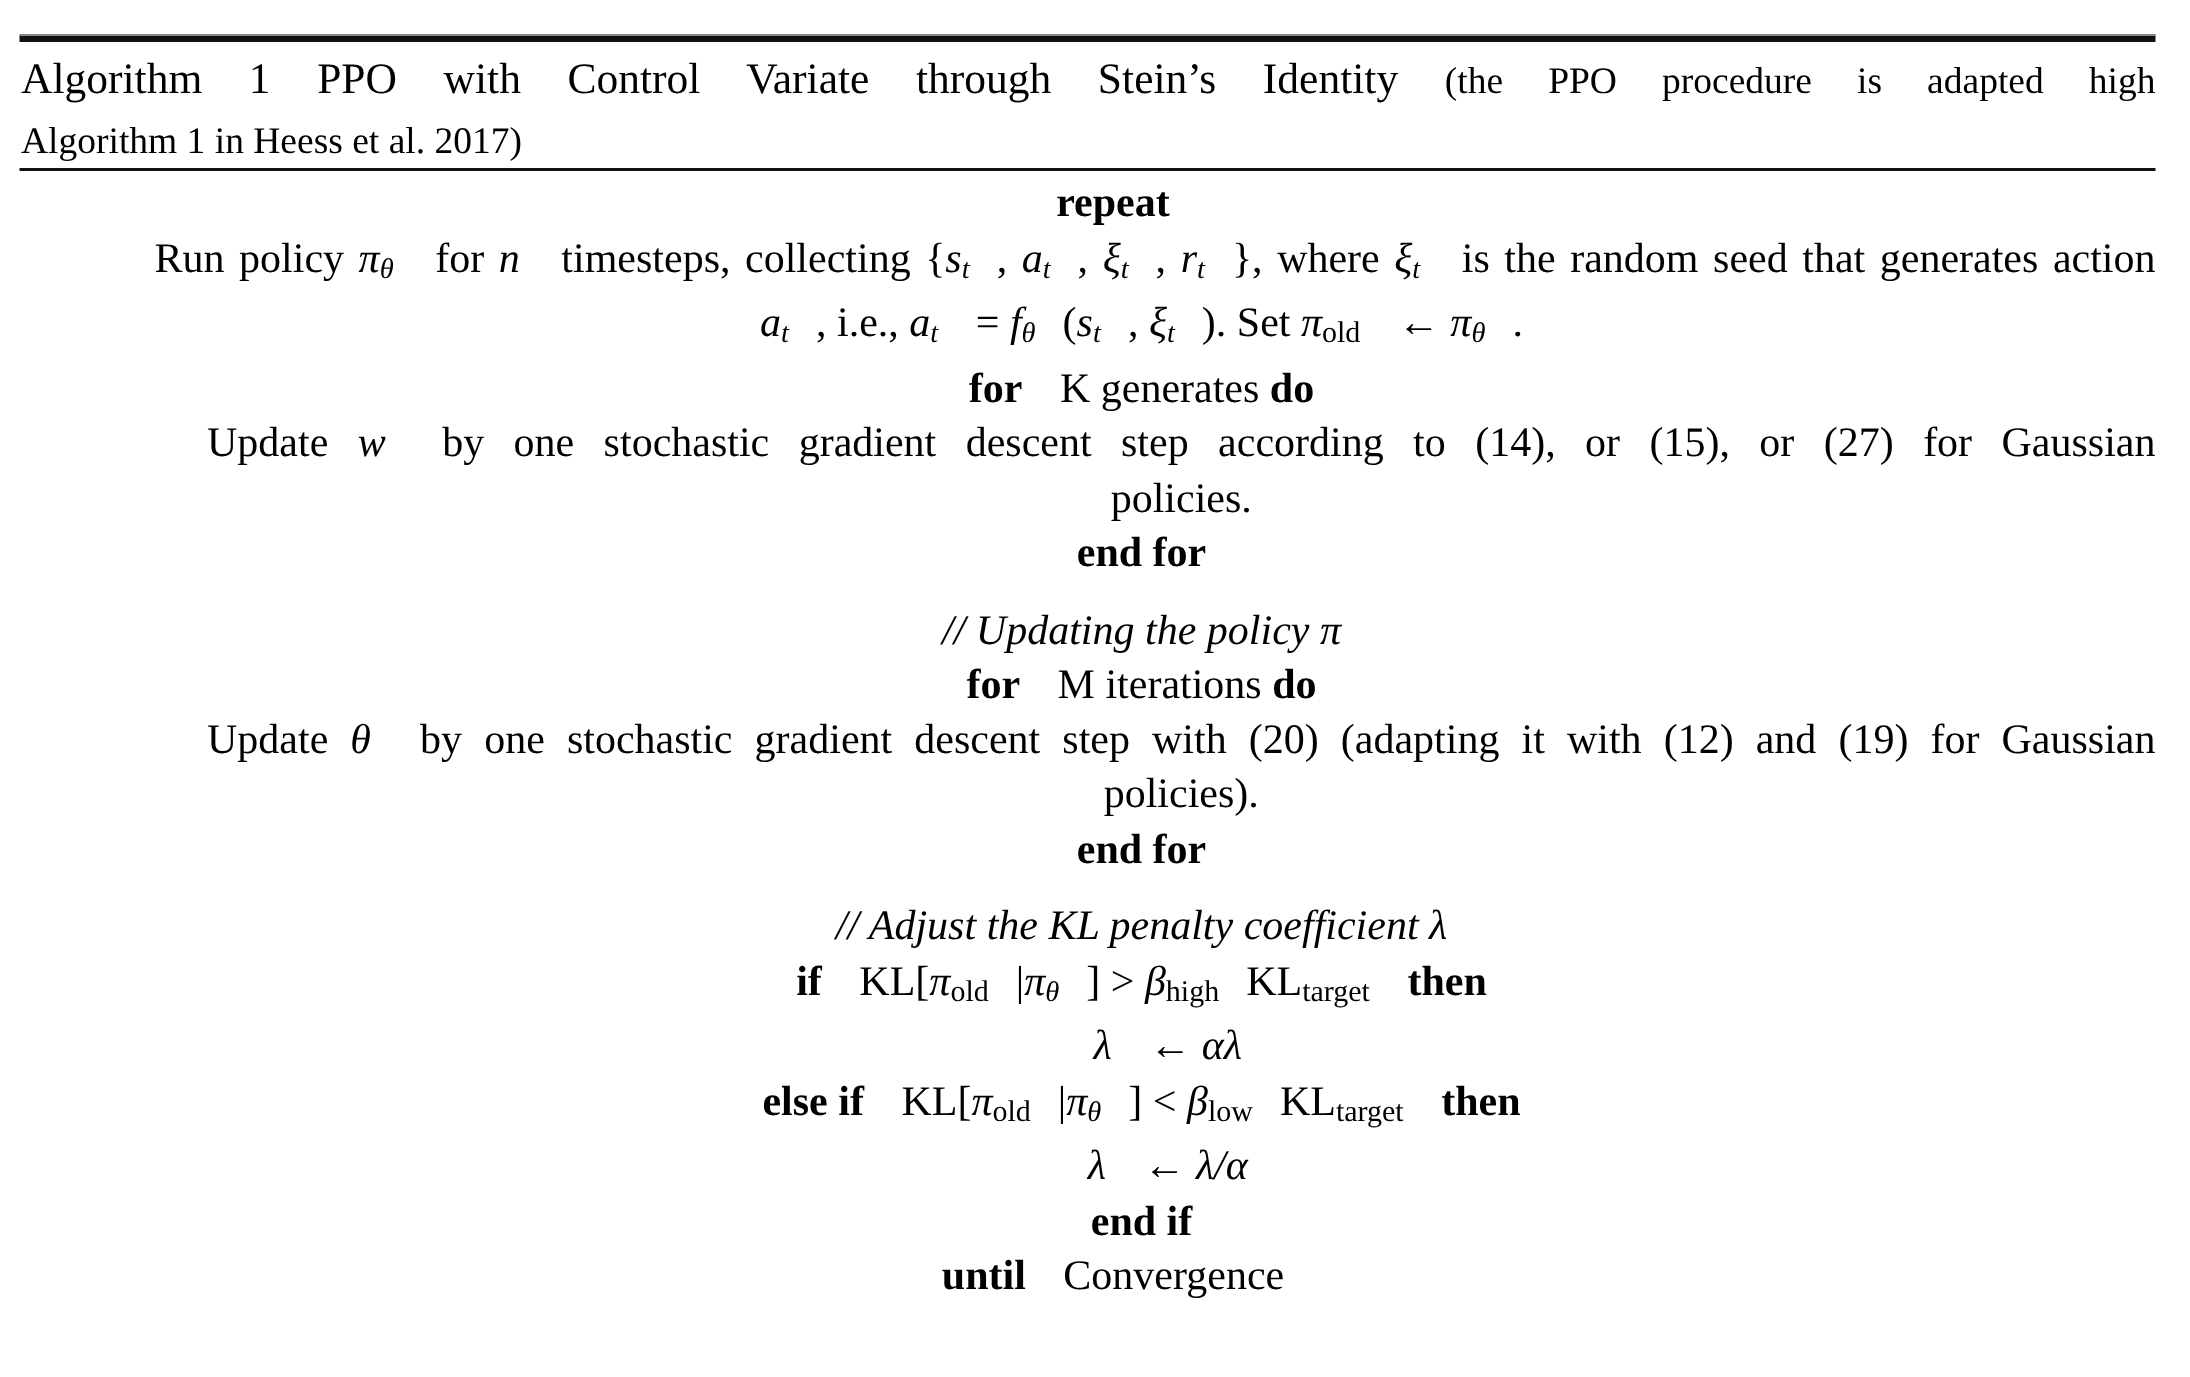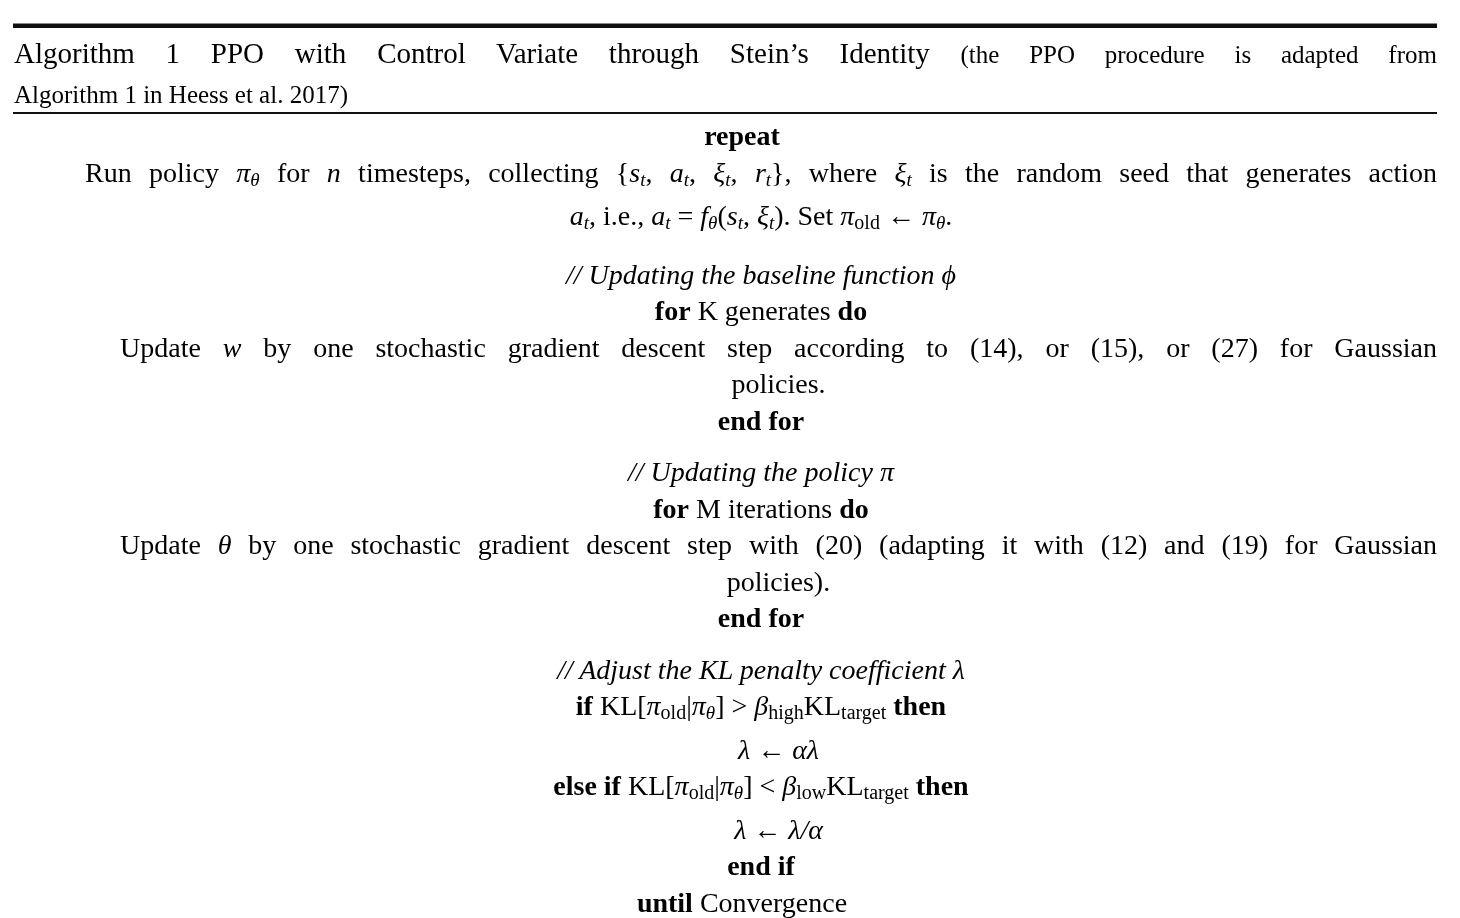--- a/index.html
+++ b/index.html
@@ -46,44 +46,43 @@
   }
   .algo-line { white-space: normal; text-align: center; }
   .algo-line.gap { margin-top: 15px; }
   .algo-line.justify {
     text-align: justify;
     text-align-last: justify;
   }
   .indent-0 { padding-left: 34px; }
   .indent-1 { padding-left: 72px; }
   .indent-2 { padding-left: 107px; }
-  .seg-n  { font-style: normal; }
+  .seg-n  { font-style: normal; margin-left: 18px; }
   .seg-i  { font-style: italic; }
   .seg-b  { font-weight: bold; }
   .seg-sub  { font-size: 20px; vertical-align: -4px; }
   .seg-subi { font-size: 19px; vertical-align: -4px; font-style: italic; }
 </style>
 </head>
 <body>
 
 <div class="algo-figure">
   <div class="rule-top"></div>
 
   <div class="algo-title">
-    <div class="title-line-1"><span class="seg-tb">Algorithm 1</span><span class="seg-tn"> PPO with Control Variate through Stein’s Identity </span><span class="seg-ts">(the PPO procedure is adapted from</span></div>
+    <div class="title-line-1"><span class="seg-tb">Algorithm 1</span><span class="seg-tn"> PPO with Control Variate through Stein’s Identity </span><span class="seg-ts">(the PPO procedure is adapted high</span></div>
     <div class="title-line-2"><span class="seg-ts">Algorithm 1 in Heess et al. 2017)</span></div>
   </div>
 
   <div class="rule-caption"></div>
 
   <div class="algo-body">
       <div class="algo-line indent-0"><span class="seg-b">repeat</span></div>
       <div class="algo-line indent-1 justify"><span class="seg-n">Run policy </span><span class="seg-i">π</span><span class="seg-subi">θ</span><span class="seg-n"> for </span><span class="seg-i">n</span><span class="seg-n"> timesteps, collecting {</span><span class="seg-i">s</span><span class="seg-subi">t</span><span class="seg-n">, </span><span class="seg-i">a</span><span class="seg-subi">t</span><span class="seg-n">, </span><span class="seg-i">ξ</span><span class="seg-subi">t</span><span class="seg-n">, </span><span class="seg-i">r</span><span class="seg-subi">t</span><span class="seg-n">}, where </span><span class="seg-i">ξ</span><span class="seg-subi">t</span><span class="seg-n"> is the random seed that generates action</span></div>
       <div class="algo-line indent-1"><span class="seg-i">a</span><span class="seg-subi">t</span><span class="seg-n">, i.e., </span><span class="seg-i">a</span><span class="seg-subi">t</span><span class="seg-n"> = </span><span class="seg-i">f</span><span class="seg-subi">θ</span><span class="seg-n">(</span><span class="seg-i">s</span><span class="seg-subi">t</span><span class="seg-n">, </span><span class="seg-i">ξ</span><span class="seg-subi">t</span><span class="seg-n">). Set </span><span class="seg-i">π</span><span class="seg-sub">old</span><span class="seg-n"> ← </span><span class="seg-i">π</span><span class="seg-subi">θ</span><span class="seg-n">.</span></div>
-      <div class="algo-line indent-1 gap"><span class="seg-i">// Updating the baseline function ϕ</span></div>
       <div class="algo-line indent-1"><span class="seg-b">for</span><span class="seg-n"> K generates </span><span class="seg-b">do</span></div>
       <div class="algo-line indent-2 justify"><span class="seg-n">Update </span><span class="seg-i">w</span><span class="seg-n"> by one stochastic gradient descent step according to (14), or (15), or (27) for Gaussian</span></div>
       <div class="algo-line indent-2"><span class="seg-n">policies.</span></div>
       <div class="algo-line indent-1"><span class="seg-b">end for</span></div>
       <div class="algo-line indent-1 gap"><span class="seg-i">// Updating the policy π</span></div>
       <div class="algo-line indent-1"><span class="seg-b">for</span><span class="seg-n"> M iterations </span><span class="seg-b">do</span></div>
       <div class="algo-line indent-2 justify"><span class="seg-n">Update </span><span class="seg-i">θ</span><span class="seg-n"> by one stochastic gradient descent step with (20) (adapting it with (12) and (19) for Gaussian</span></div>
       <div class="algo-line indent-2"><span class="seg-n">policies).</span></div>
       <div class="algo-line indent-1"><span class="seg-b">end for</span></div>
       <div class="algo-line indent-1 gap"><span class="seg-i">// Adjust the KL penalty coefficient λ</span></div>

